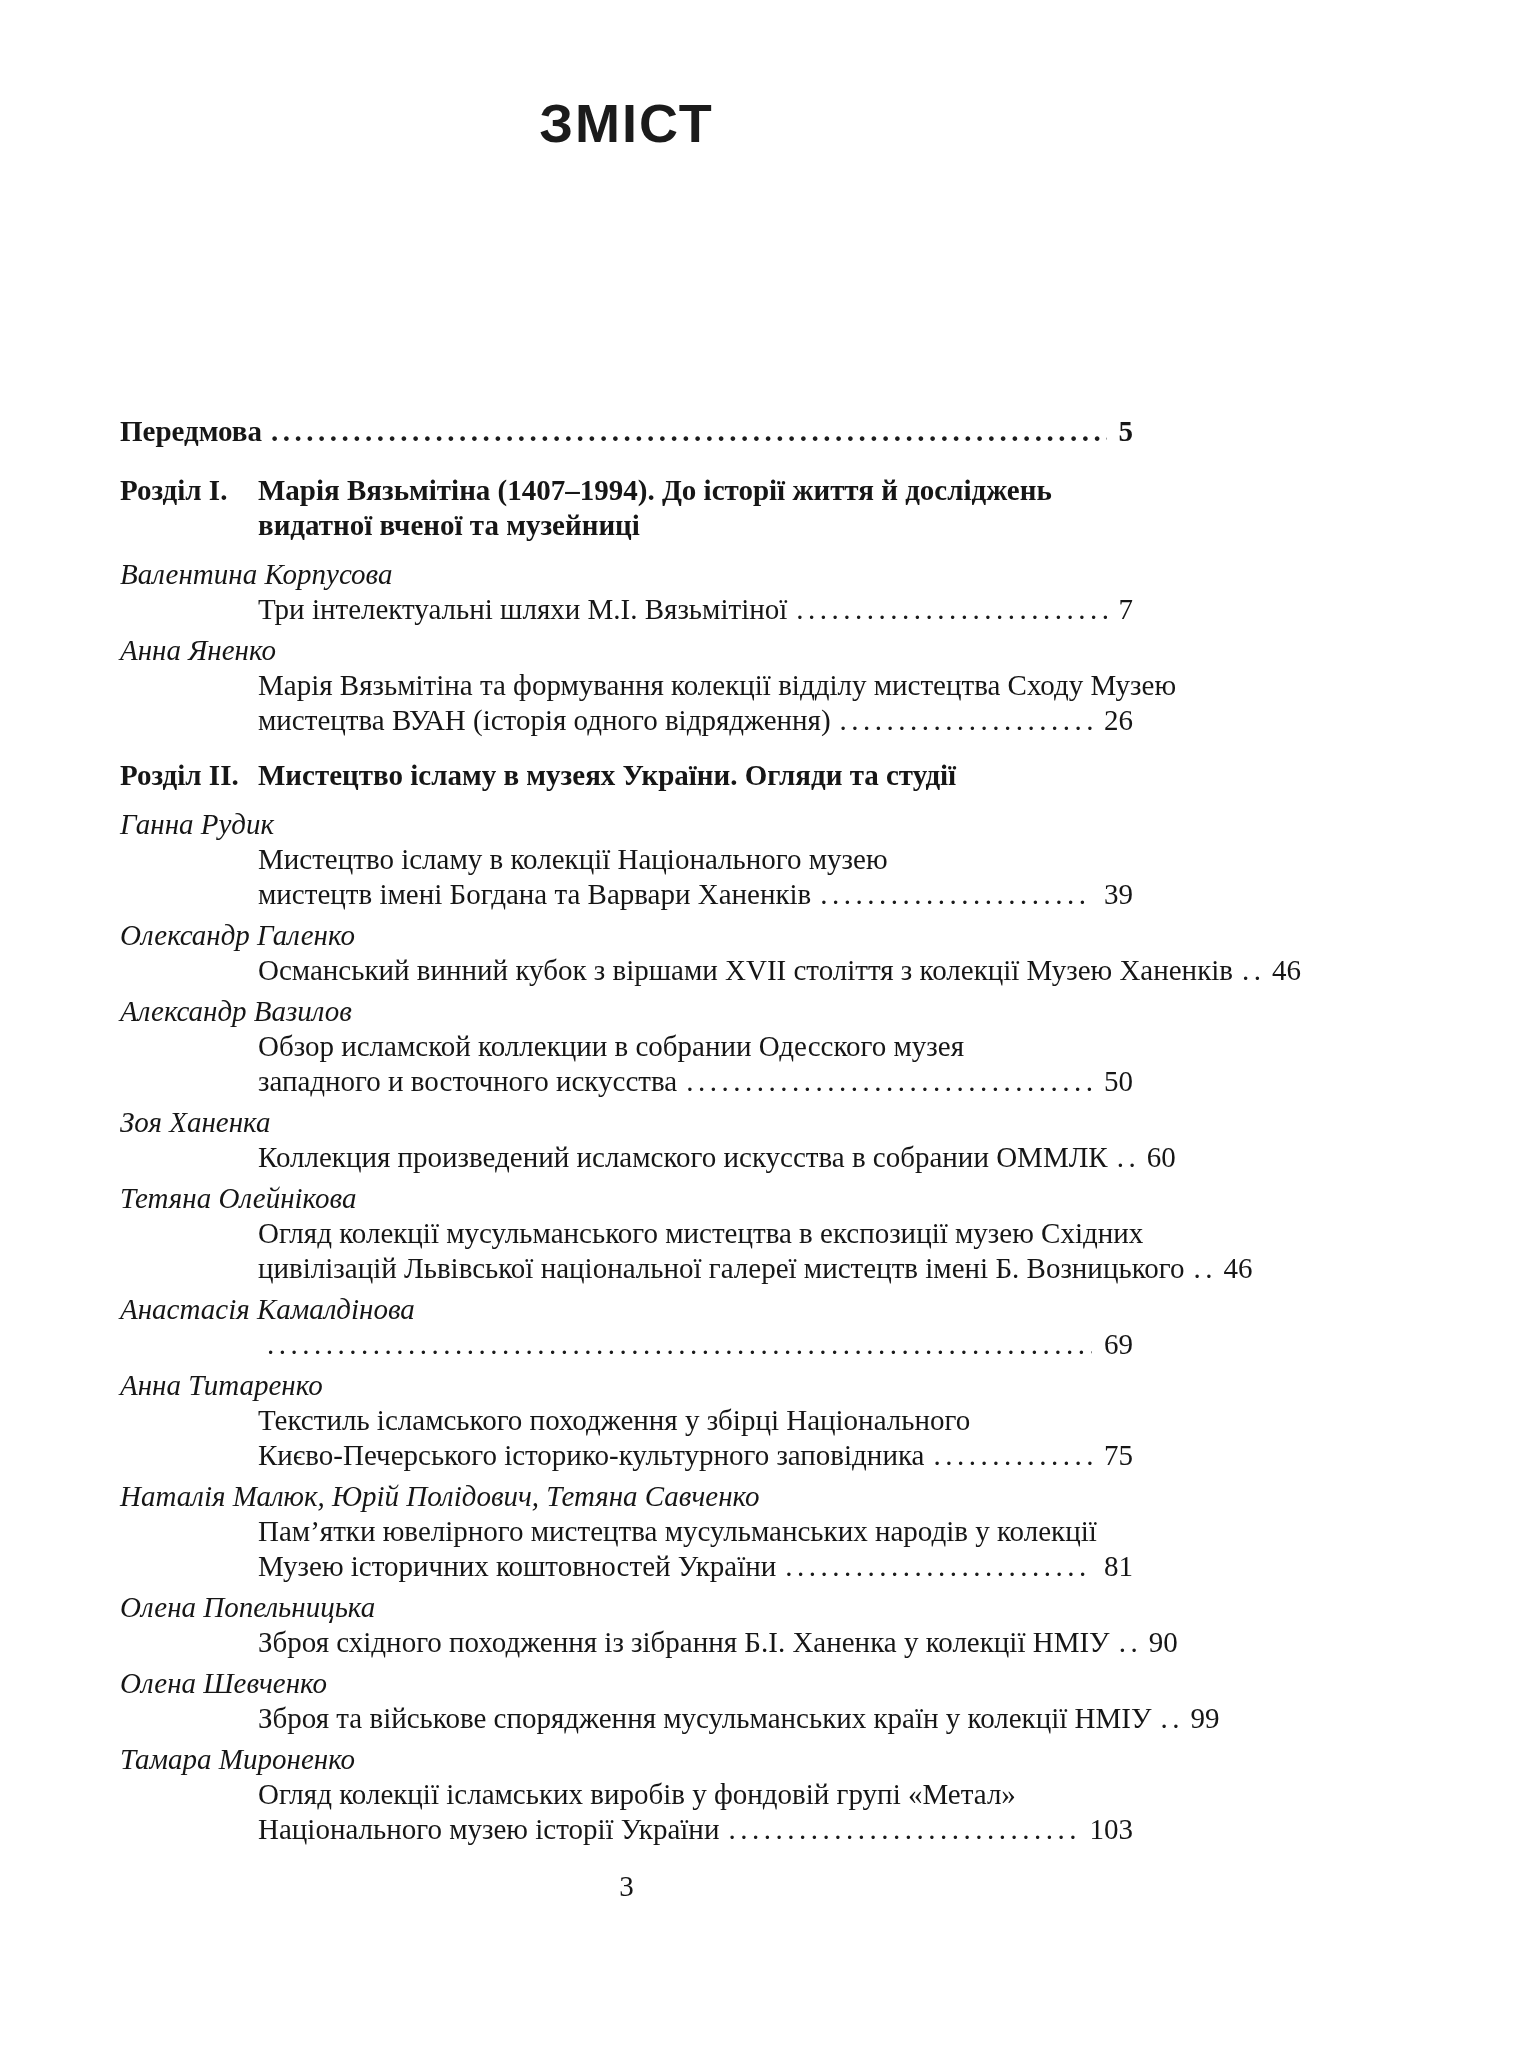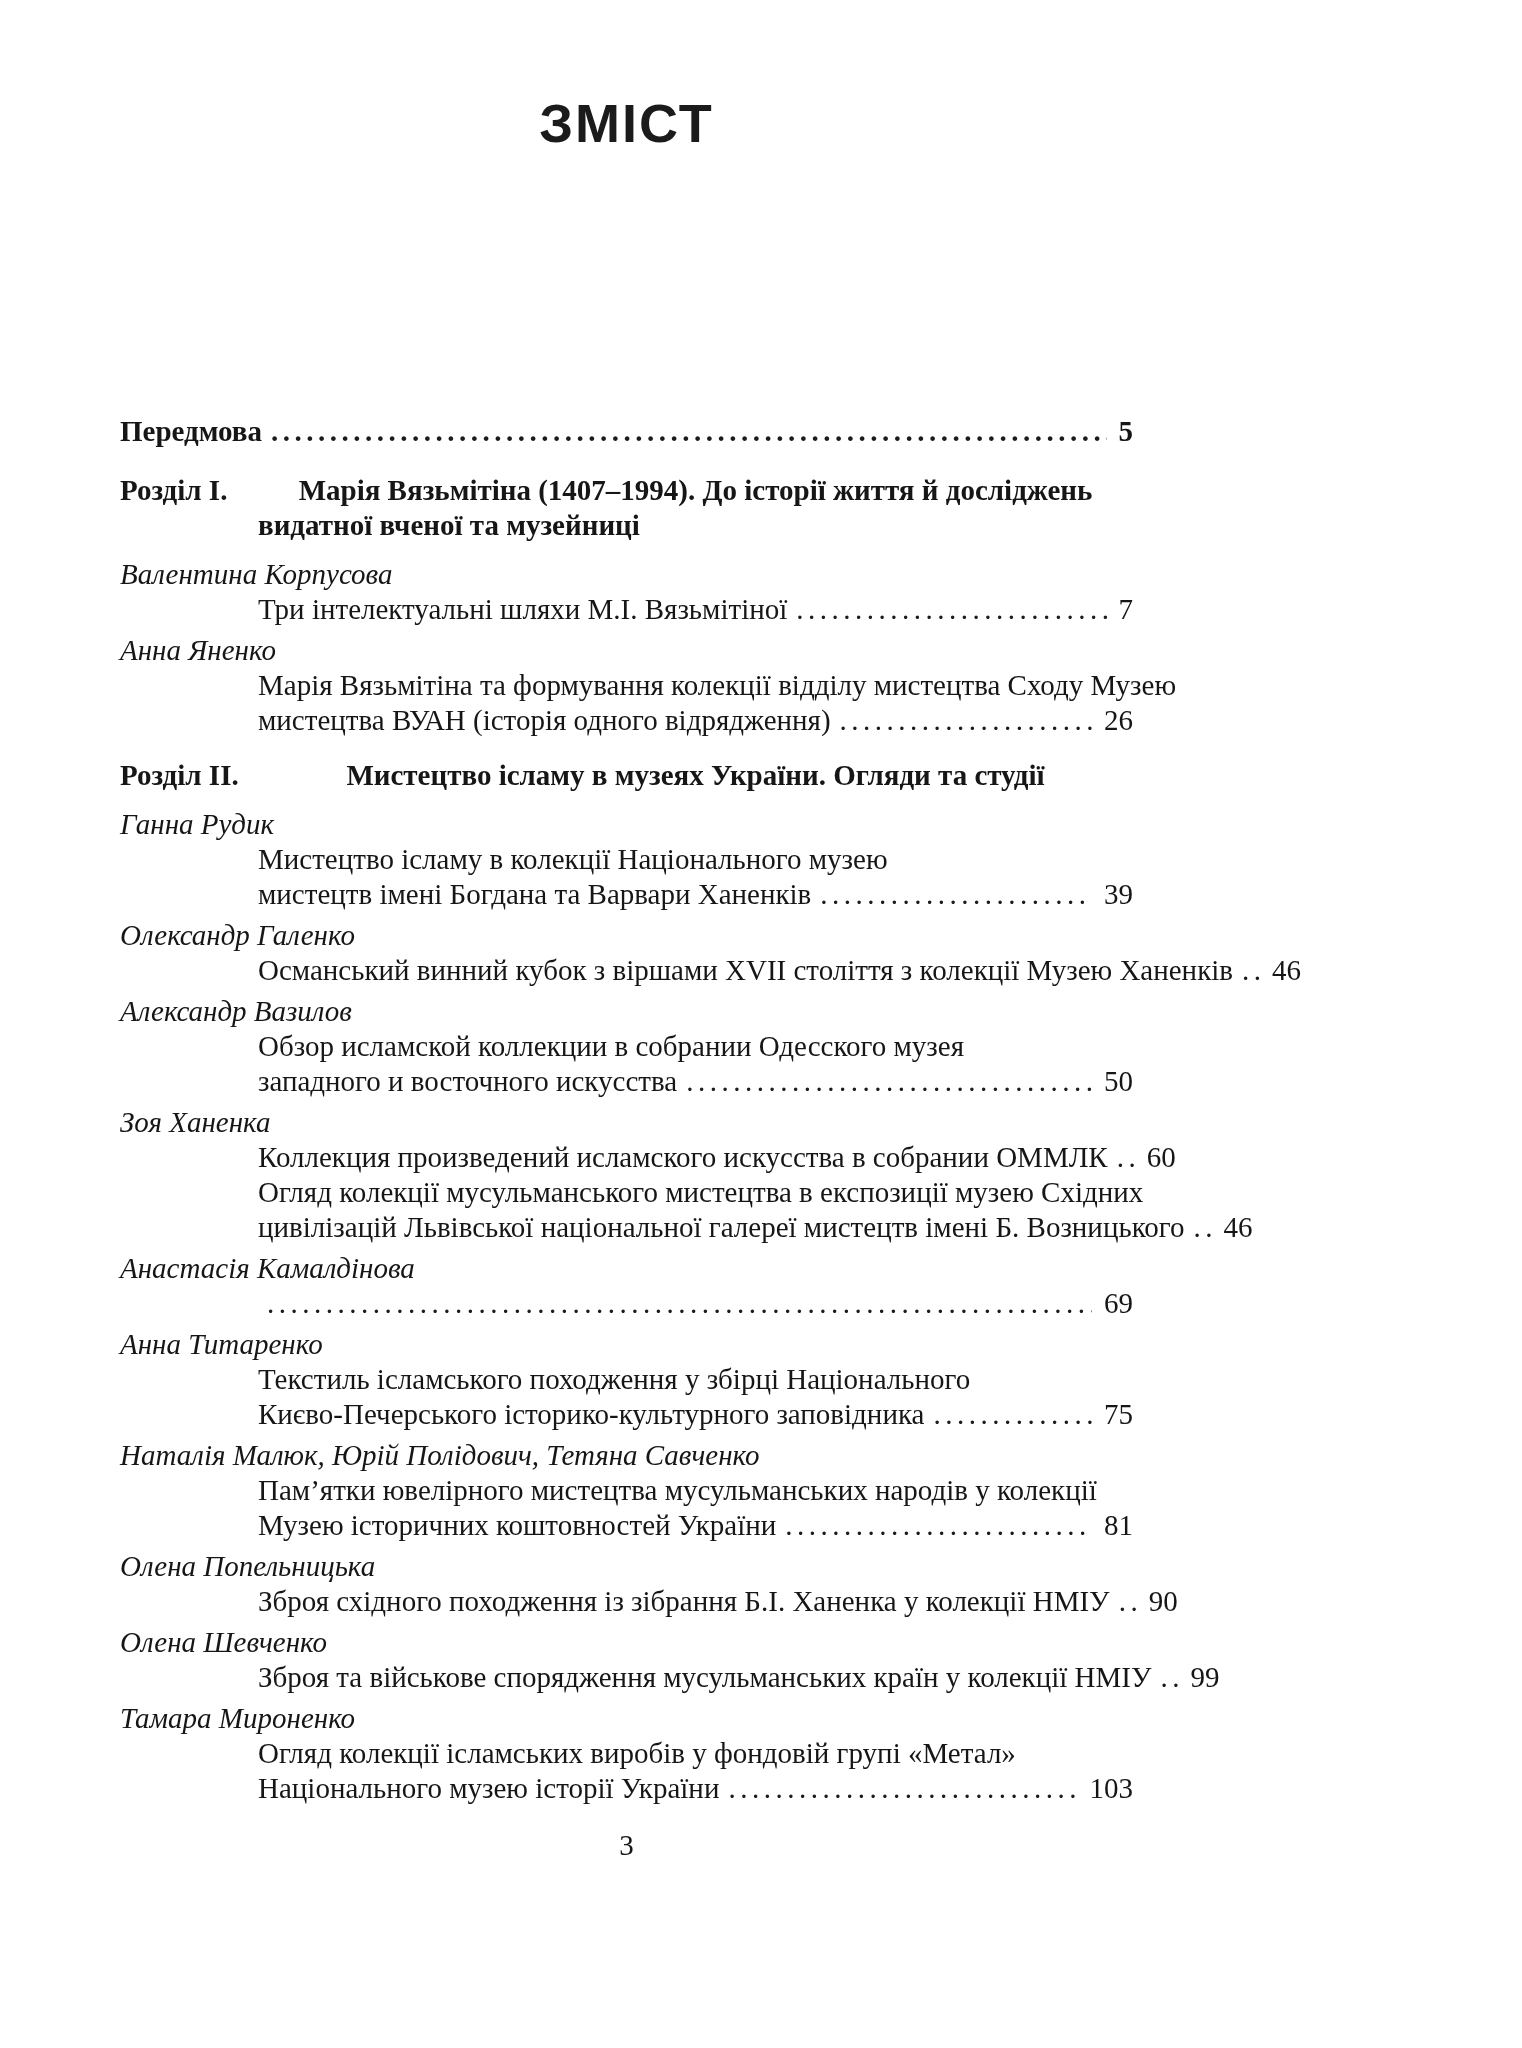--- a/index.html
+++ b/index.html
@@ -39,21 +39,21 @@
     margin-left: 9px;
     letter-spacing: 4.5px;
     color: #1b1b1b;
   }
   .leader::after {
     content: "............................................................................................................................................";
   }
   .pagenum { flex: 0 0 auto; margin-left: 12px; }
   .bold { font-weight: bold; }
   .chapter-row { margin-bottom: 24px; }
-  .section-start { margin-top: 20px; text-align: center; }
+  .section-start { margin-top: 20px; }
   .section-end { margin-bottom: 14px; }
   .section-row { font-weight: bold; }
   .section-label { position: absolute; left: 0; top: 0; font-weight: bold; }
   .author-row {
     margin-top: 6px;
     font-style: italic;
   }
   .page-footer {
     margin: 22px 179px 0 120px;
     text-align: center;
@@ -145,20 +145,23 @@
 
     <div class="row author-row">
       <span class="t">Зоя Ханенка</span>
     </div>
     <div class="row with-page indent">
       <span class="t">Коллекция произведений исламского искусства в собрании ОММЛК</span>
       <span class="leader"></span>
       <span class="pagenum">60</span>
     </div>
 
+    <div class="row author-row">
+      <span class="t">Тетяна Олейнікова</span>
+    </div>
     <div class="row indent">
       <span class="t">Огляд колекції мусульманського мистецтва в експозиції музею Східних</span>
     </div>
     <div class="row with-page indent">
       <span class="t">цивілізацій Львівської національної галереї мистецтв імені Б. Возницького</span>
       <span class="leader"></span>
       <span class="pagenum">46</span>
     </div>
 
     <div class="row author-row">

